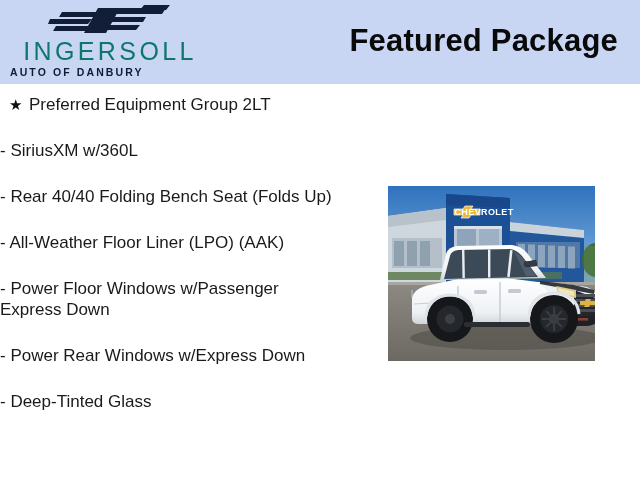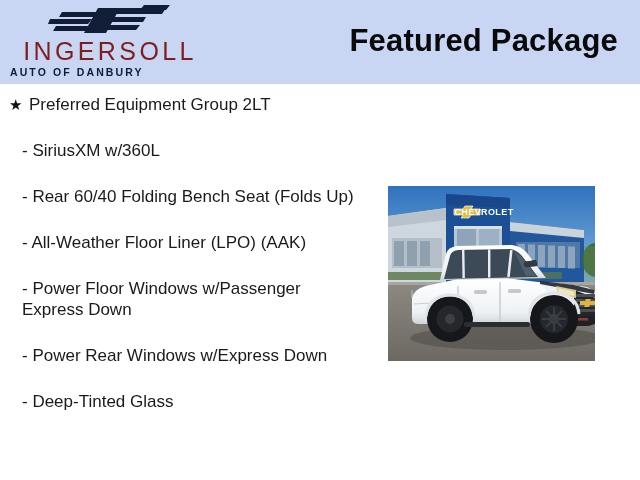--- a/index.html
+++ b/index.html
@@ -45,21 +45,21 @@
 
   .brand-name {
     position: absolute;
     left: 10px;
     top: 38px;
     width: 200px;
     text-align: center;
     font-size: 25px;
     font-weight: 400;
     letter-spacing: 3.4px;
-    color: #7f1d1d;
+    color: #0f766e;
     line-height: 26px;
     white-space: nowrap;
   }
 
   .brand-tagline {
     position: absolute;
     left: 10px;
     top: 66px;
     width: 200px;
     text-align: left;
@@ -106,21 +106,20 @@
     line-height: 21px;
   }
 
   .feature-item.primary {
     padding-left: 29px;
     margin-top: 10px;
     margin-bottom: 0;
   }
 
   .feature-item.sub {
-    padding-left: 22px;
     margin-top: 25px;
     width: 340px;
   }
 
   .star-bullet {
     position: absolute;
     left: 9px;
     top: 0px;
     font-size: 15px;
     line-height: 21px;
@@ -178,21 +177,21 @@
     <div class="feature-item primary">
       <span class="star-bullet">★</span>
       <span>Preferred Equipment Group 2LT</span>
     </div>
 
     <div class="feature-item sub">
       <span>- SiriusXM w/360L</span>
     </div>
 
     <div class="feature-item sub">
-      <span>- Rear 60/40 Folding Bench Seat (Folds Up)</span>
+      <span>- Rear 40/40 Folding Bench Seat (Folds Up)</span>
     </div>
 
     <div class="feature-item sub">
       <span>- All-Weather Floor Liner (LPO) (AAK)</span>
     </div>
 
     <div class="feature-item sub">
       <span>- Power Floor Windows w/Passenger Express Down</span>
     </div>
 

